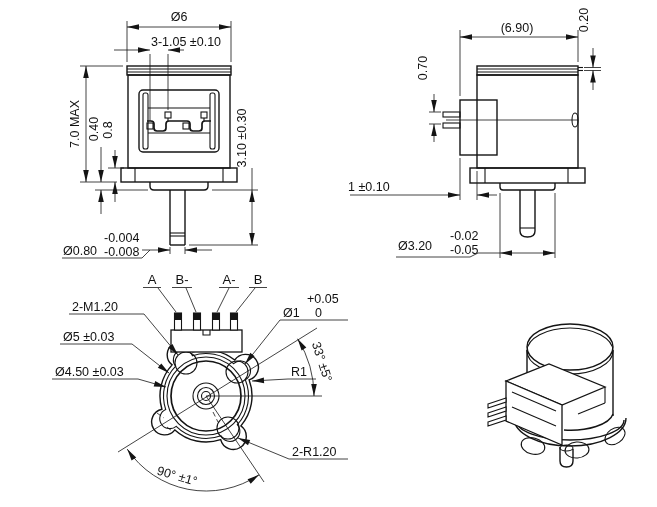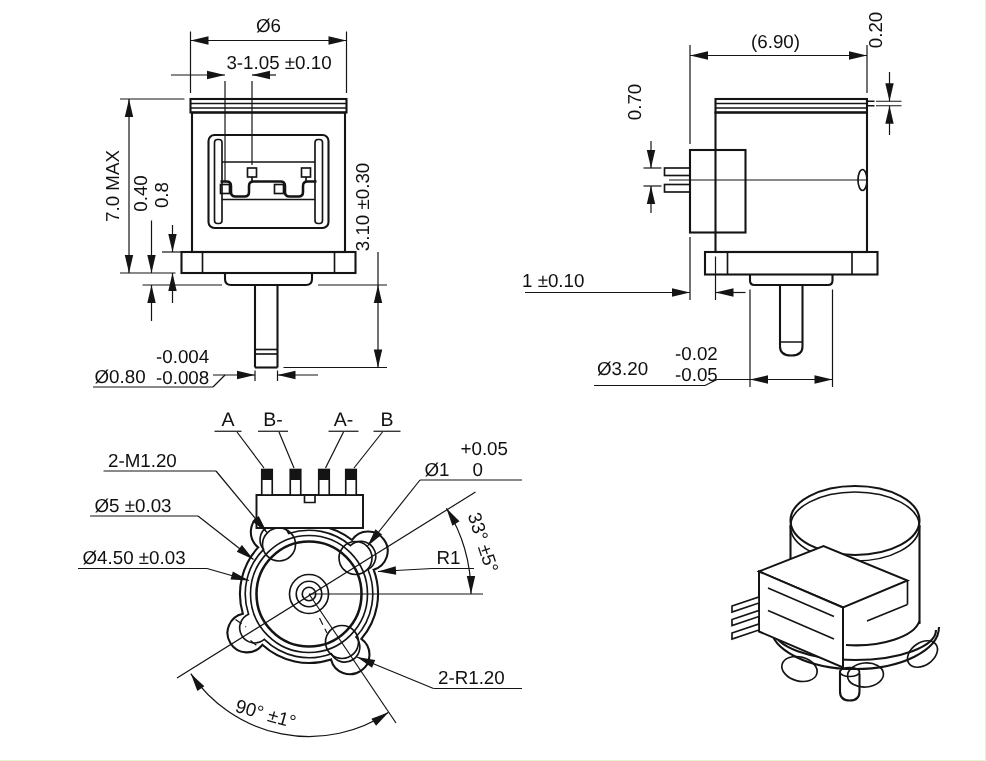--- a/index.html
+++ b/index.html
@@ -1,16 +1,16 @@
 <!DOCTYPE html>
 <html><head>
 <meta charset="utf-8">
 <style>
   html,body{margin:0;padding:0;background:#ffffff;}
-  .sheet{position:relative;width:657px;height:507px;background:#84cc16;overflow:hidden;}
+  .sheet{position:relative;width:657px;height:507px;background:#d946ef;overflow:hidden;}
   svg{display:block;}
   .ol{fill:none;stroke:#141414;stroke-width:1.4;}
   .ol2{fill:none;stroke:#141414;stroke-width:1.1;}
   .olb{fill:none;stroke:#141414;stroke-width:1.7;}
   .dim{fill:none;stroke:#141414;stroke-width:0.8;}
   .dimd{fill:none;stroke:#141414;stroke-width:0.8;stroke-dasharray:5 3;}
   .txt{font-family:"Liberation Sans",sans-serif;font-size:12.5px;fill:#111;}
   .txtl{font-family:"Liberation Sans",sans-serif;font-size:13px;fill:#111;}
   .wfill{fill:#ffffff;stroke:#141414;}
 </style>

